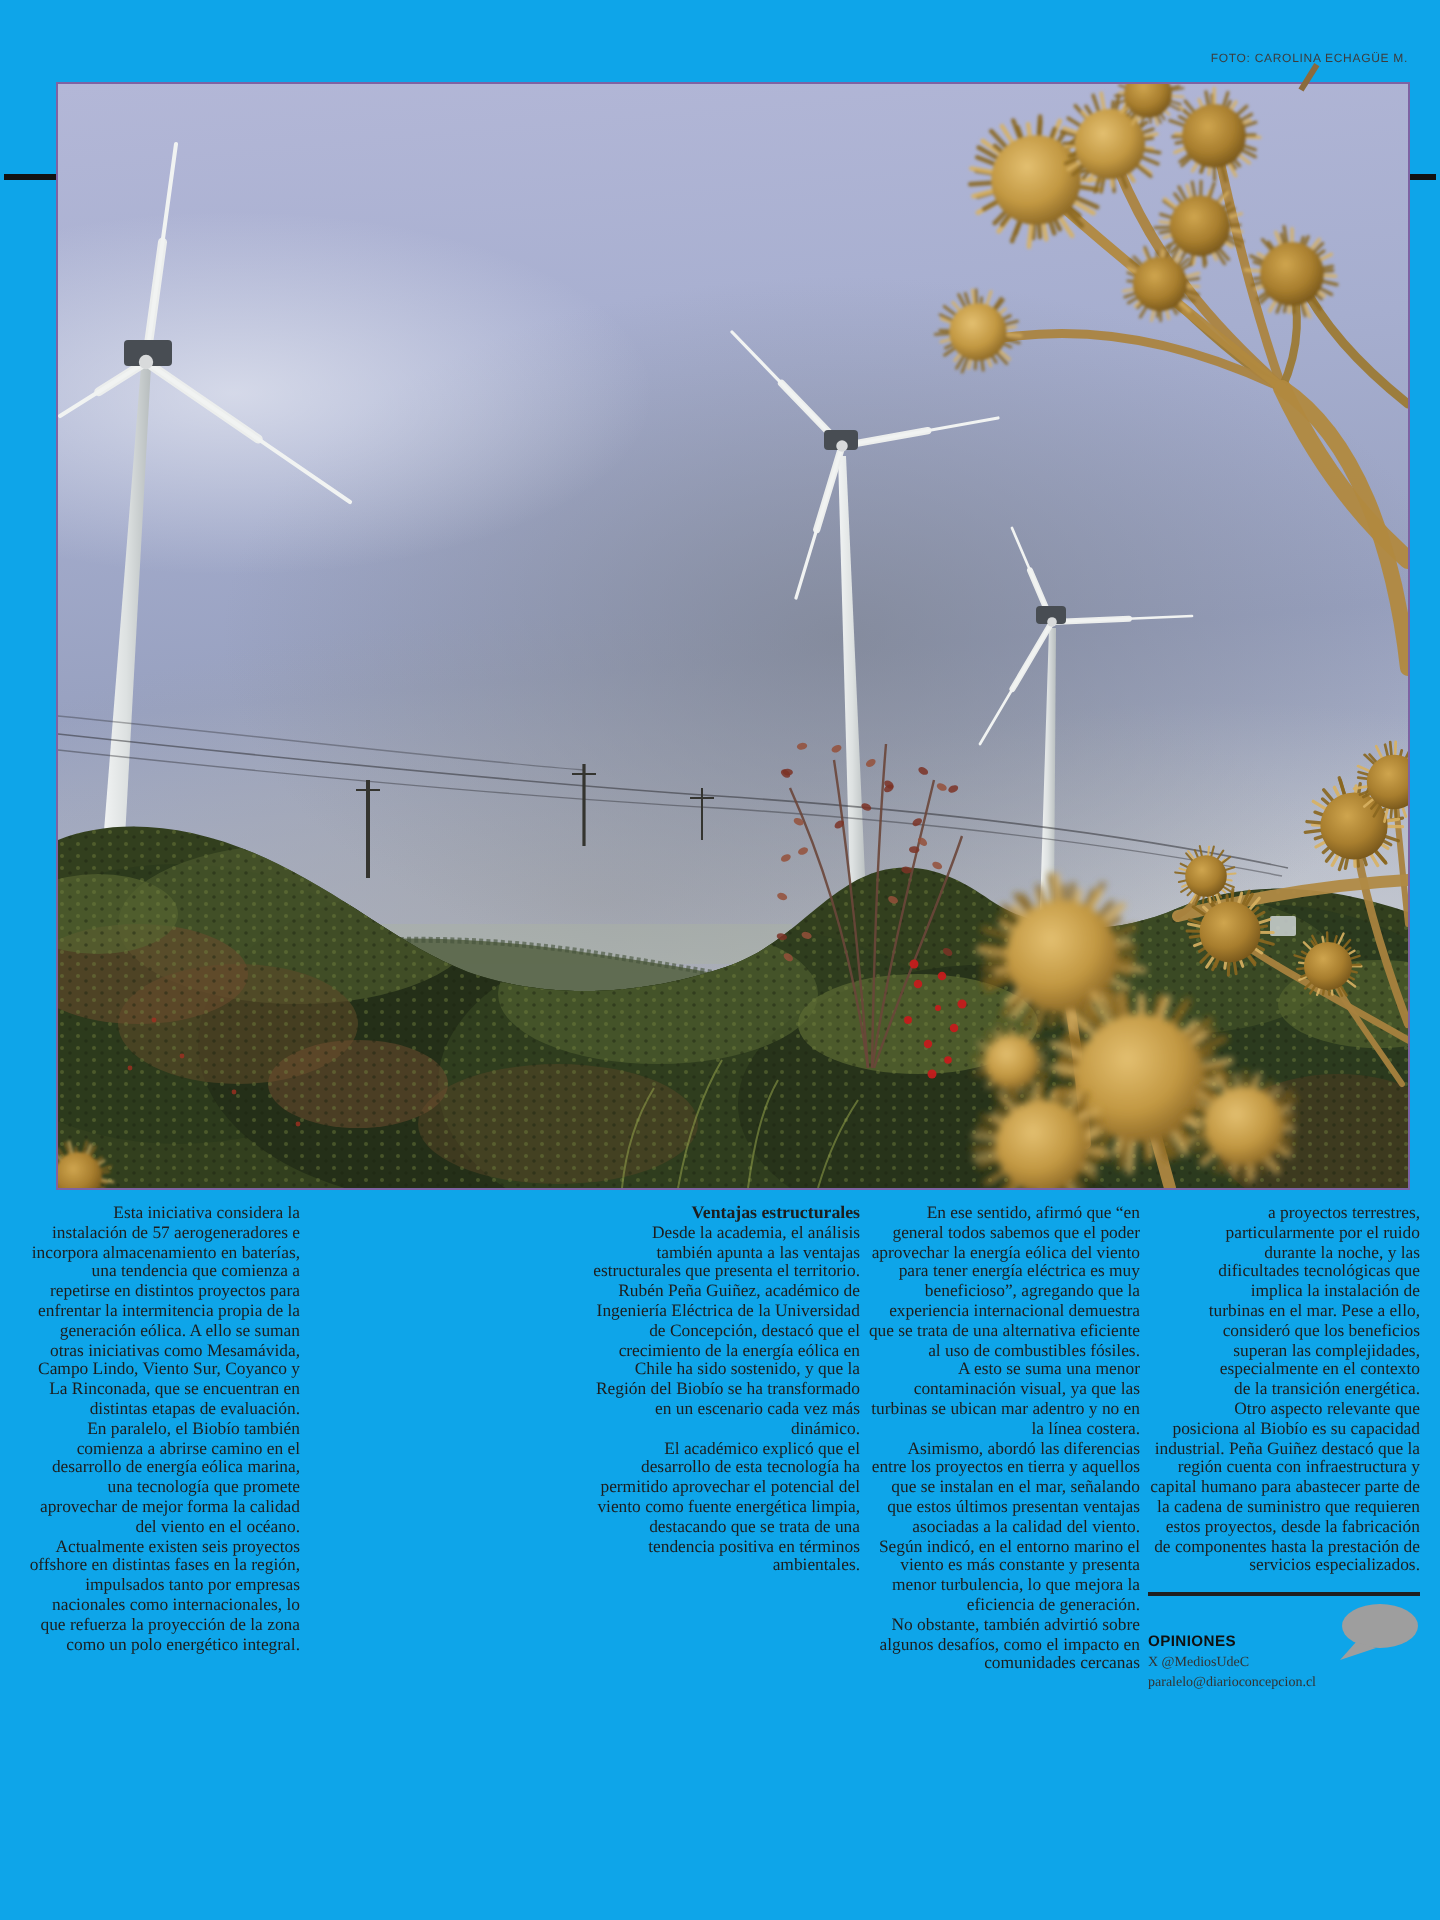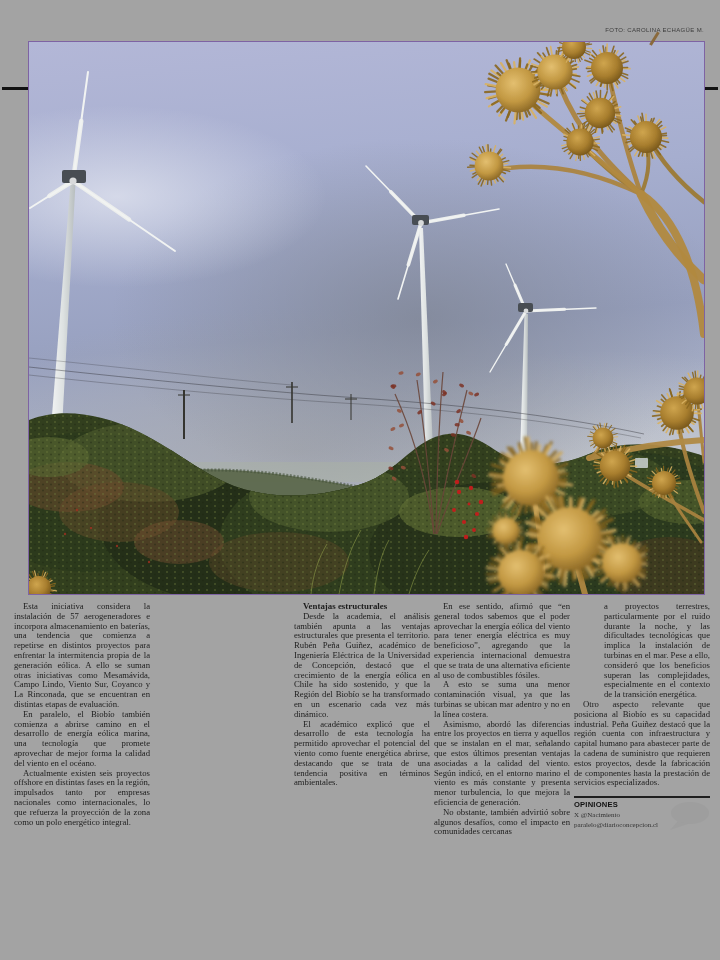--- a/index.html
+++ b/index.html
@@ -1,16 +1,16 @@
 <!DOCTYPE html>
 <html lang="es"><head>
 <meta charset="utf-8">
 <style>
   html,body{margin:0;padding:0;background:#e9e9e9;}
-  .page{position:relative;width:720px;height:960px;margin:0 auto;background:#a3a3a3;
+  .page{position:relative;width:720px;height:960px;margin:0 auto;background:#0ea5e9;
         font-family:"Liberation Serif",serif;overflow:hidden;}
 
   
   .cropmark{position:absolute;top:87px;width:26px;height:2.6px;background:#121212;}
   .cm-left{left:2px;}
   .cm-right{right:2px;}
 
   
   .credit{position:absolute;top:27px;right:16px;font-family:"Liberation Sans",sans-serif;
           font-size:6px;letter-spacing:.35px;color:#3c3c3c;}
@@ -27,26 +27,26 @@
       linear-gradient(175deg,#b3b7d7 0%,#a6aecf 28%,#98a1c0 52%,#b6bccb 78%,#c8cbd2 100%);}
   #photo-svg{position:absolute;left:0;top:0;width:675px;height:552px;}
 
   
   .stem-poke{position:absolute;left:653px;top:31px;width:2.5px;height:15px;
              background:#8a6a3c;transform:rotate(32deg);}
 
   
   .columns{position:absolute;left:14px;top:602px;width:696px;display:flex;gap:4px;}
   .col{width:136px;font-size:8.7px;line-height:9.8px;text-align:justify;color:#1d1d1d;}
-  .col p{margin:0;text-indent:9px;}
+  .col p{margin:0;text-indent:9px;text-align:right;}
   .col p.cont{text-indent:0;margin-left:30px;}
   .subhead{font-weight:bold;font-size:8.9px;margin:0 0 1px 0;text-align:left;}
 
   
-  .opinions{margin-top:8px;border-top:2px solid #1f1f1f;padding-top:2px;position:relative;min-height:34px;}
+  .opinions{margin-top:8px;border-top:2px solid #1f1f1f;padding-top:18px;position:relative;min-height:34px;}
   .op-label{font-family:"Liberation Sans",sans-serif;font-weight:bold;font-size:7.6px;
             letter-spacing:.2px;color:#101010;}
   .op-social{font-size:7px;color:#333;margin-top:1.5px;}
   .op-email{font-size:7px;color:#333;}
   .op-bubble{position:absolute;right:0;top:3px;}
 </style>
 </head>
 <body>
 
 <div class="page">
@@ -1009,34 +1009,34 @@
   <div class="columns">
     <div class="col">
       <p>Esta iniciativa considera la instalación de 57 aerogeneradores e incorpora almacenamiento en baterías, una tendencia que comienza a repetirse en distintos proyectos para enfrentar la intermitencia propia de la generación eólica. A ello se suman otras iniciativas como Mesamávida, Campo Lindo, Viento Sur, Coyanco y La Rinconada, que se encuentran en distintas etapas de evaluación.</p>
       <p>En paralelo, el Biobío también comienza a abrirse camino en el desarrollo de energía eólica marina, una tecnología que promete aprovechar de mejor forma la calidad del viento en el océano.</p>
       <p>Actualmente existen seis proyectos offshore en distintas fases en la región, impulsados tanto por empresas nacionales como internacionales, lo que refuerza la proyección de la zona como un polo energético integral.</p>
     </div>
     <div class="col"></div>
     <div class="col">
       <p class="subhead">Ventajas estructurales</p>
       <p>Desde la academia, el análisis también apunta a las ventajas estructurales que presenta el territorio. Rubén Peña Guiñez, académico de Ingeniería Eléctrica de la Universidad de Concepción, destacó que el crecimiento de la energía eólica en Chile ha sido sostenido, y que la Región del Biobío se ha transformado en un escenario cada vez más dinámico.</p>
-      <p>El académico explicó que el desarrollo de esta tecnología ha permitido aprovechar el potencial del viento como fuente energética abrirse, destacando que se trata de una tendencia positiva en términos ambientales.</p>
+      <p>El académico explicó que el desarrollo de esta tecnología ha permitido aprovechar el potencial del viento como fuente energética limpia, destacando que se trata de una tendencia positiva en términos ambientales.</p>
     </div>
     <div class="col">
       <p>En ese sentido, afirmó que “en general todos sabemos que el poder aprovechar la energía eólica del viento para tener energía eléctrica es muy beneficioso”, agregando que la experiencia internacional demuestra que se trata de una alternativa eficiente al uso de combustibles fósiles.</p>
       <p>A esto se suma una menor contaminación visual, ya que las turbinas se ubican mar adentro y no en la línea costera.</p>
       <p>Asimismo, abordó las diferencias entre los proyectos en tierra y aquellos que se instalan en el mar, señalando que estos últimos presentan ventajas asociadas a la calidad del viento. Según indicó, en el entorno marino el viento es más constante y presenta menor turbulencia, lo que mejora la eficiencia de generación.</p>
       <p>No obstante, también advirtió sobre algunos desafíos, como el impacto en comunidades cercanas</p>
     </div>
     <div class="col">
       <p class="cont">a proyectos terrestres, particularmente por el ruido durante la noche, y las dificultades tecnológicas que implica la instalación de turbinas en el mar. Pese a ello, consideró que los beneficios superan las complejidades, especialmente en el contexto de la transición energética.</p>
       <p>Otro aspecto relevante que posiciona al Biobío es su capacidad industrial. Peña Guiñez destacó que la región cuenta con infraestructura y capital humano para abastecer parte de la cadena de suministro que requieren estos proyectos, desde la fabricación de componentes hasta la prestación de servicios especializados.</p>
       <div class="opinions">
         <div class="op-label">OPINIONES</div>
-        <div class="op-social">X @Nacimiento</div>
+        <div class="op-social">X @MediosUdeC</div>
         <div class="op-email">paralelo@diarioconcepcion.cl</div>
         <svg class="op-bubble" width="42" height="30">
           <ellipse cx="22" cy="12" rx="19" ry="11" fill="#9e9e9e"></ellipse>
           <path d="M10,20 L2,29 L20,23 Z" fill="#9e9e9e"></path>
         </svg>
       </div>
     </div>
   </div>
 
 </div>

